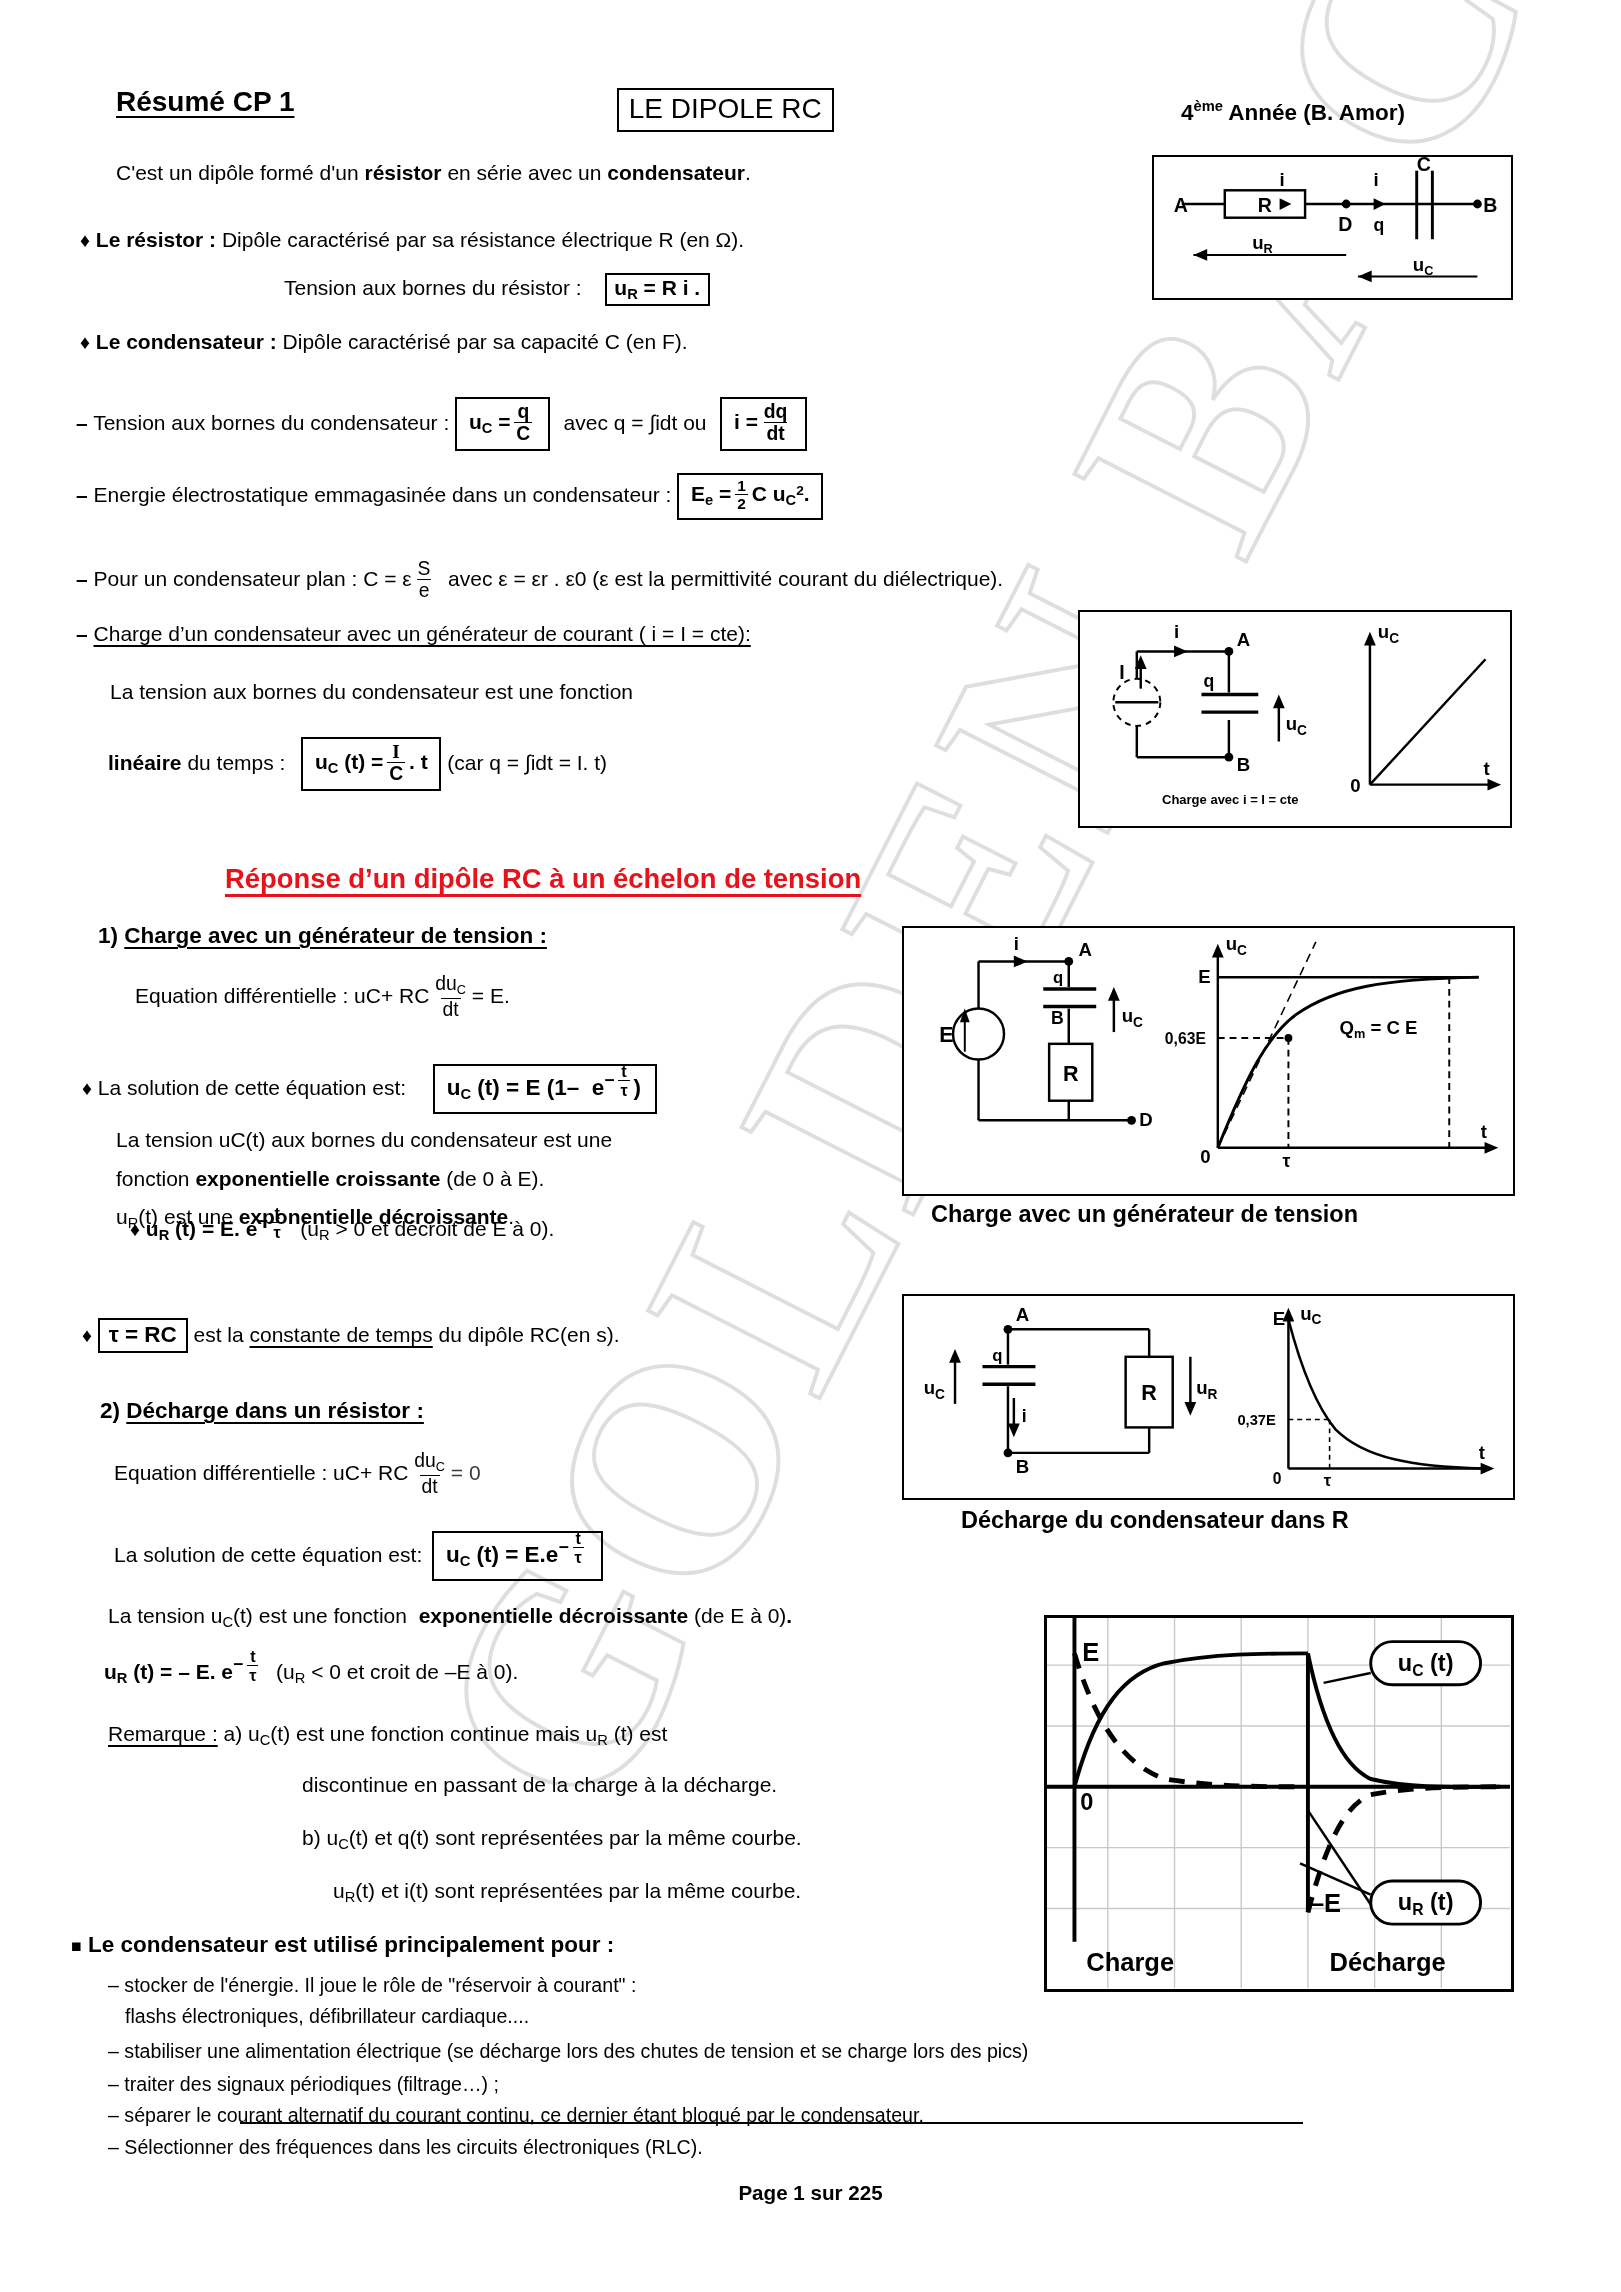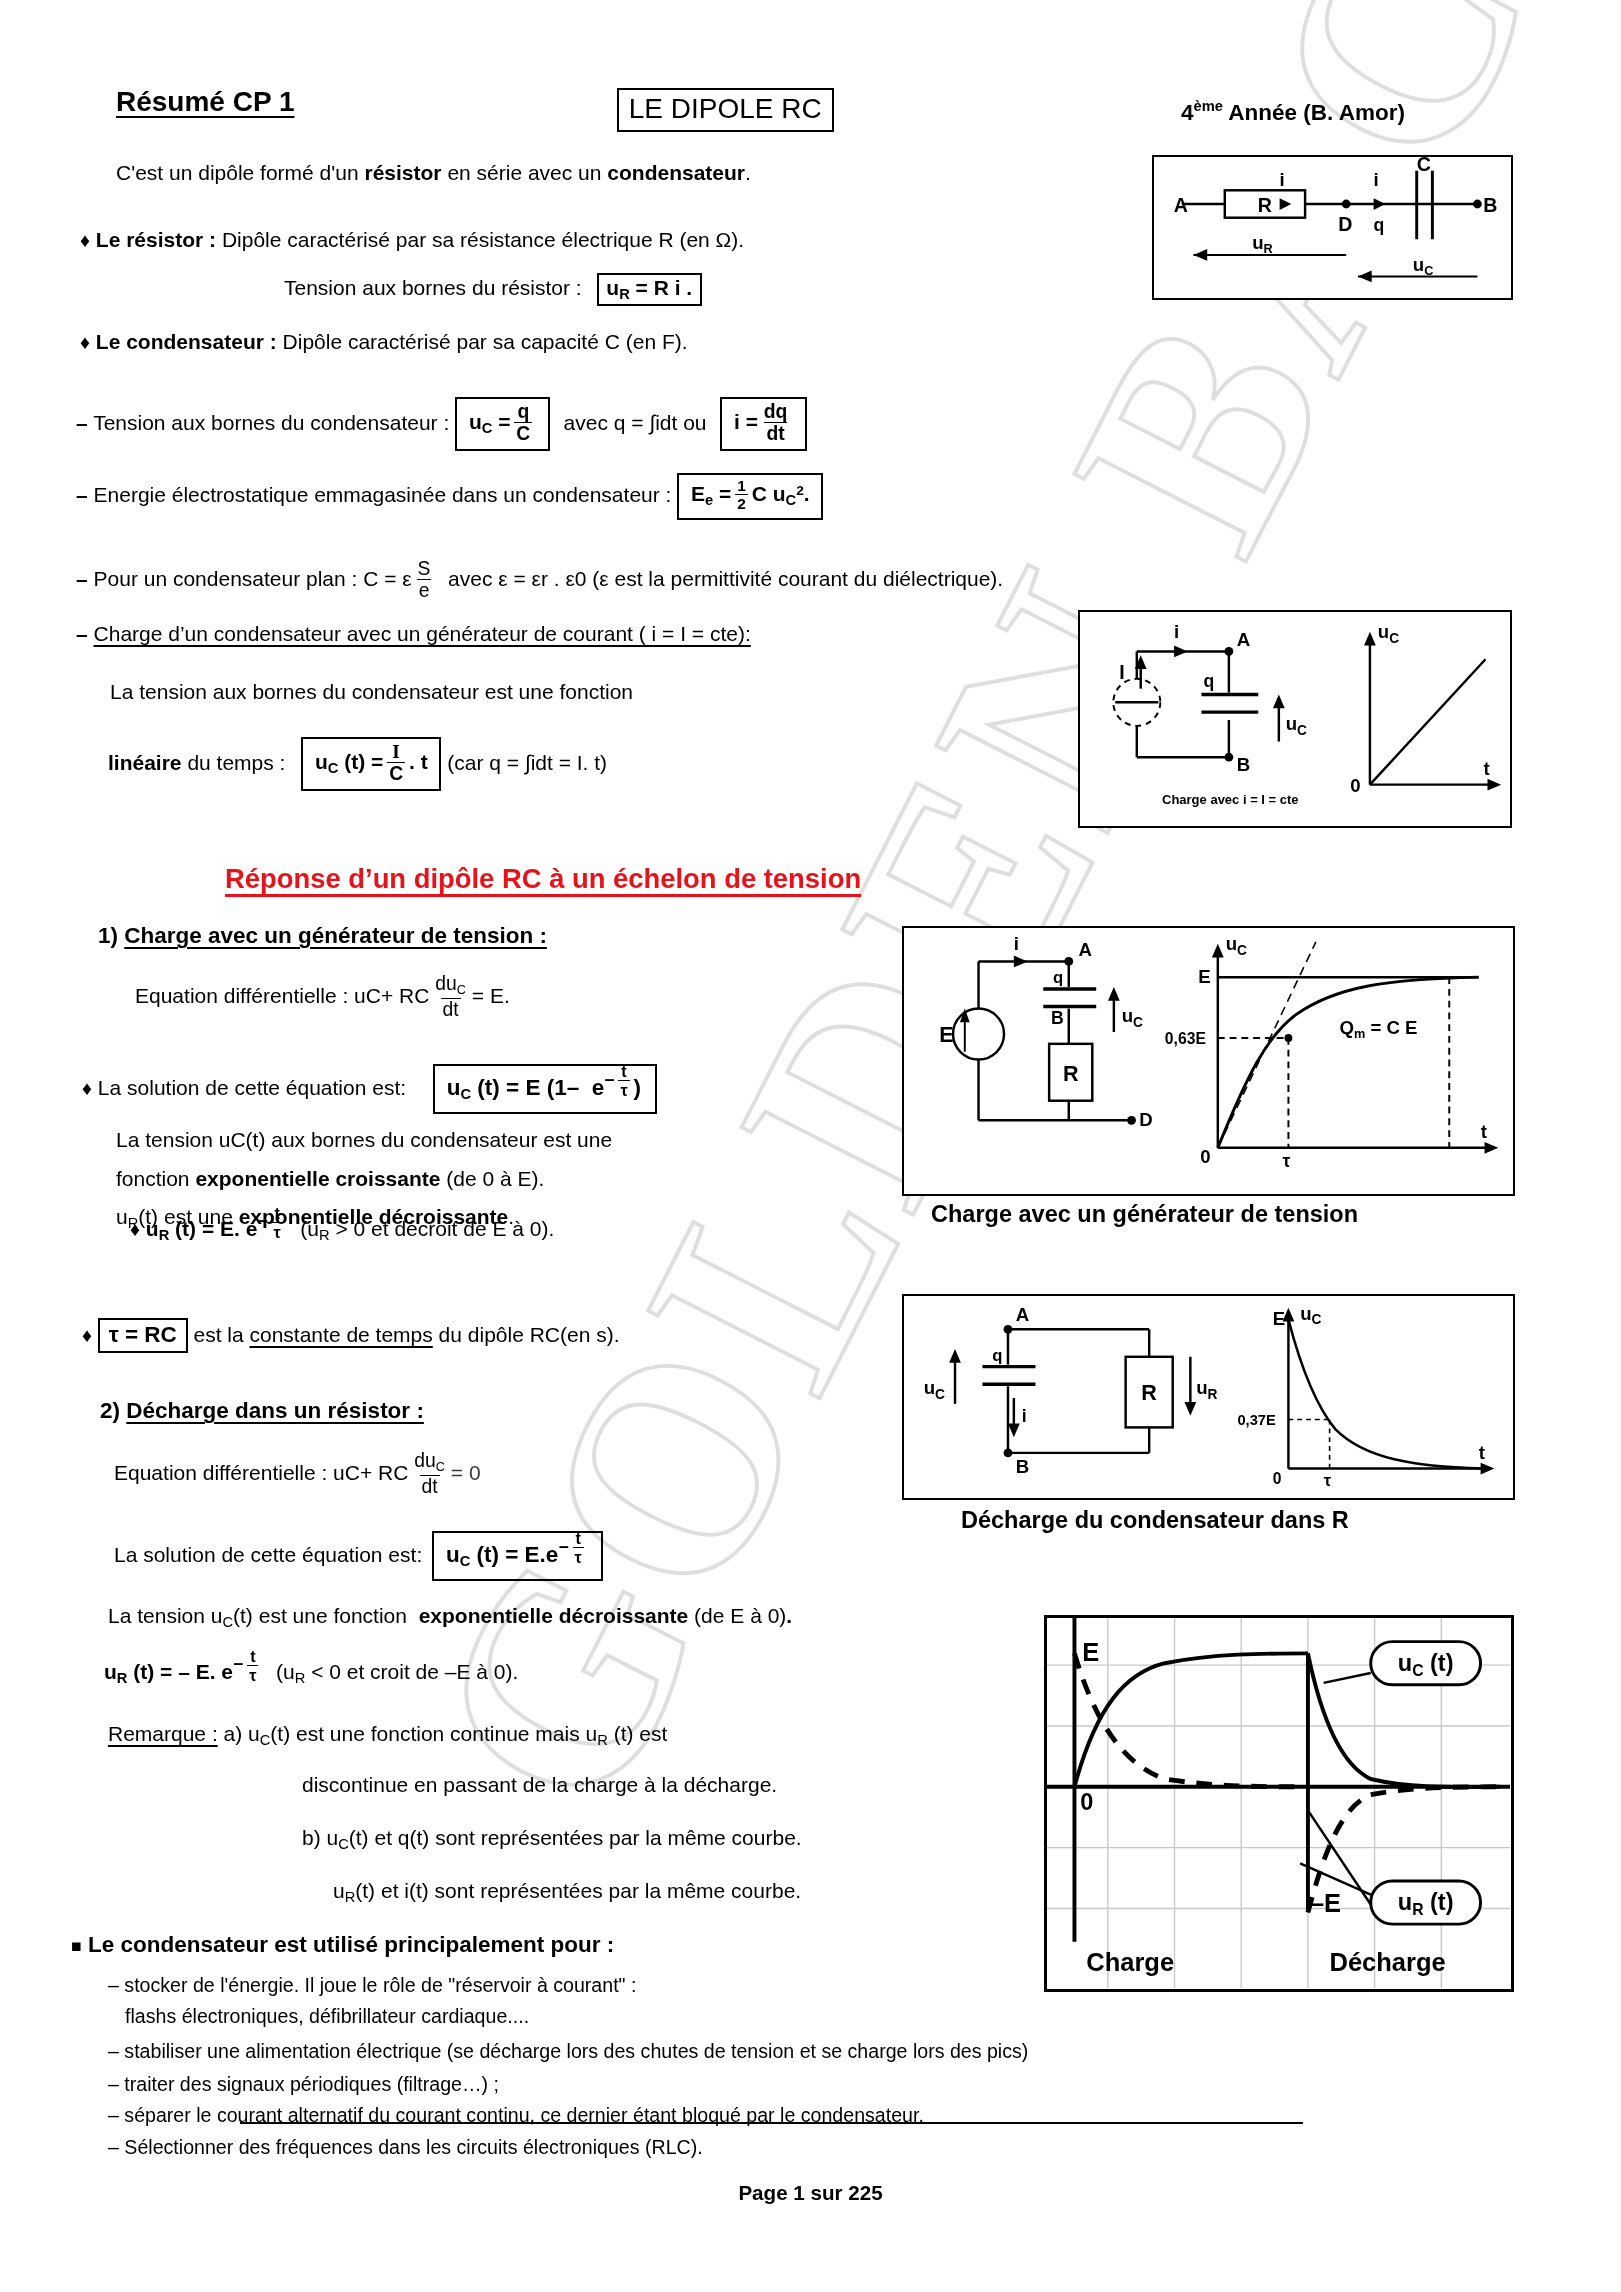--- a/index.html
+++ b/index.html
@@ -132,21 +132,21 @@
     <span>C'est un dipôle formé d'un </span><span class="b">résistor</span><span> en série avec un </span><span class="b">condensateur</span><span>.</span>
   </div>
 
   <div class="tx" style="left:80px; top:227px;">
     <span class="dia b">♦</span>
     <span class="b">Le résistor :</span><span> Dipôle caractérisé par sa résistance électrique R (en  Ω).</span>
   </div>
 
   <div class="tx" style="left:284px; top:273px;">
     <span>Tension aux bornes du résistor :</span>
-    <span class="boxthin" style="margin-left:9px;">
+    <span class="boxthin" style="margin-left:17px;">
       <span>u<span class="sub">R</span> = R i .</span>
     </span>
   </div>
 
   <div class="tx" style="left:80px; top:329px;">
     <span class="dia b">♦</span>
     <span class="b">Le condensateur :</span><span> Dipôle caractérisé par sa capacité C (en F).</span>
   </div>
 
   <div class="tx" style="left:76px; top:397px;">

